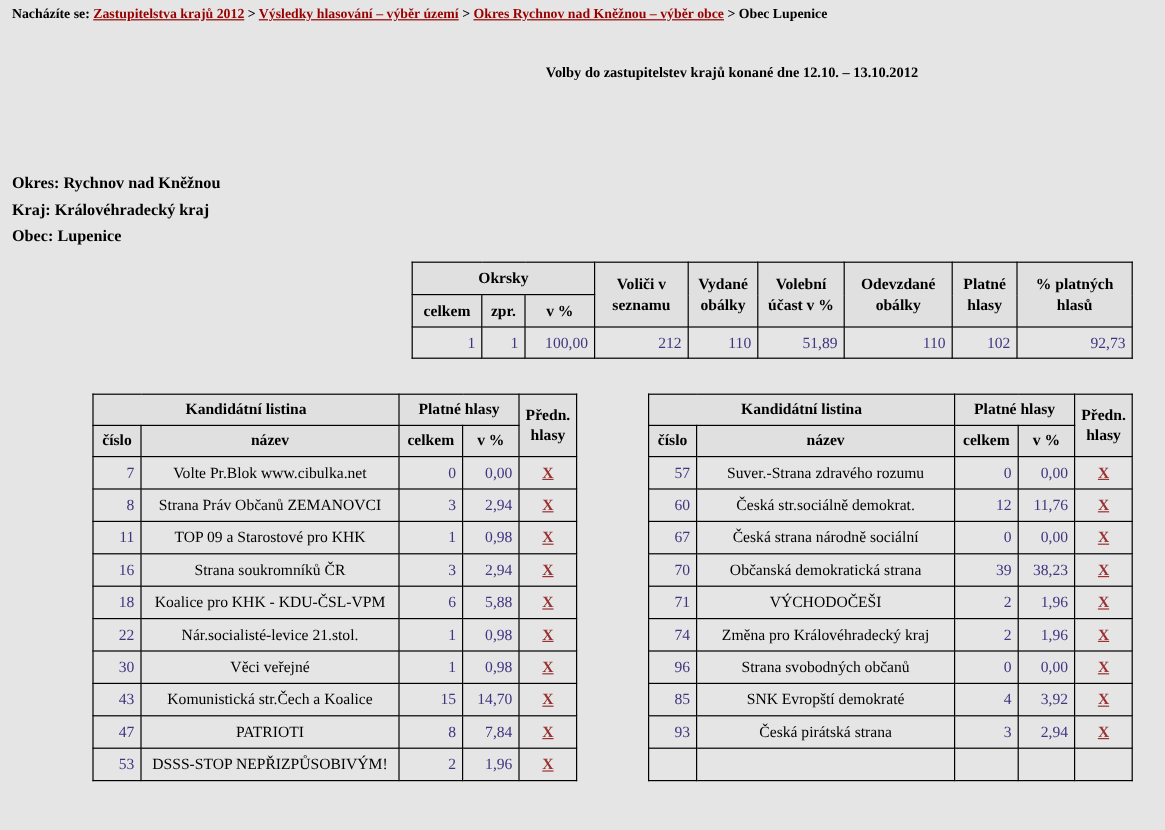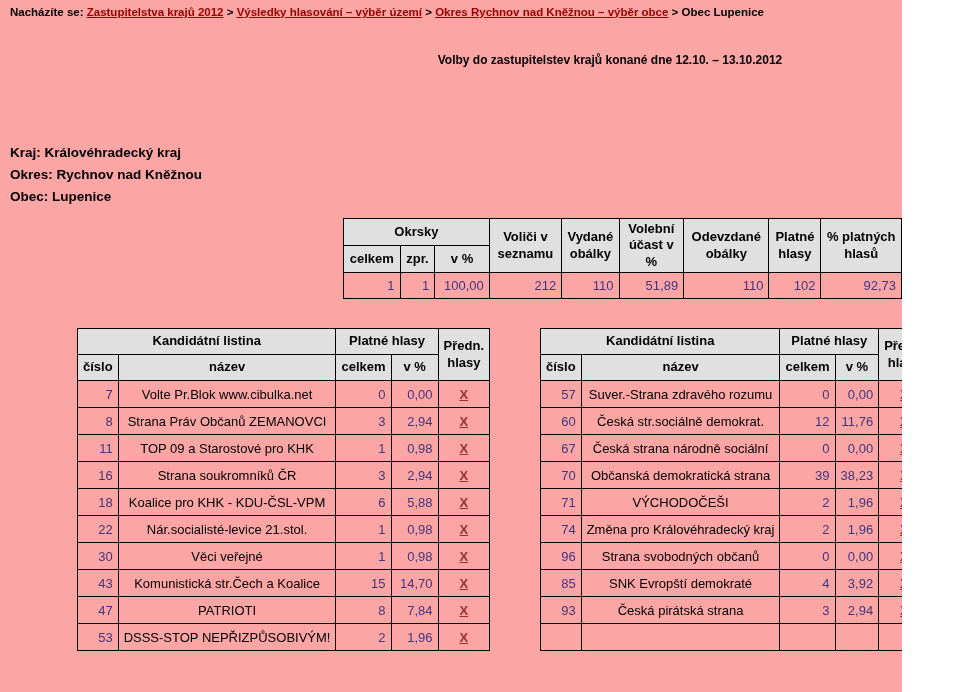--- a/index.html
+++ b/index.html
@@ -4,24 +4,25 @@
 <style>
   * { box-sizing: border-box; }
   html, body {
     margin: 0; padding: 0;
     background: #ffffff;
     font-family: "Liberation Sans", sans-serif;
     color: #000;
   }
   .page {
     position: relative;
-    width: 902px;
+    width: 971px;
     height: 692px;
-    background: #fca5a5;
+    background: #e5e5e5;
     overflow: hidden;
+    font-family: Liberation Serif, serif;
   }
 
   
   .breadcrumb {
     position: absolute;
     top: 6px; left: 10px;
     font-size: 11.5px;
     font-weight: bold;
     white-space: nowrap;
   }
@@ -111,22 +112,22 @@
     <span class="bc-sep">&gt;</span>
     <a>Okres Rychnov nad Kněžnou – výběr obce</a>
     <span class="bc-sep">&gt;</span>
     <span>Obec Lupenice</span>
   </div>
 
   <div class="main-title">Volby do zastupitelstev krajů konané dne 12.10. – 13.10.2012</div>
 
 
   <div class="territory">
+    <div>Okres: Rychnov nad Kněžnou</div>
     <div>Kraj: Královéhradecký kraj</div>
-    <div>Okres: Rychnov nad Kněžnou</div>
     <div>Obec: Lupenice</div>
   </div>
 
   <div class="summary-table-wrap">
     <table class="summary-table">
       <colgroup>
         <col style="width:58px">
           <col style="width:36px">
           <col style="width:58px">
         <col style="width:78px">

